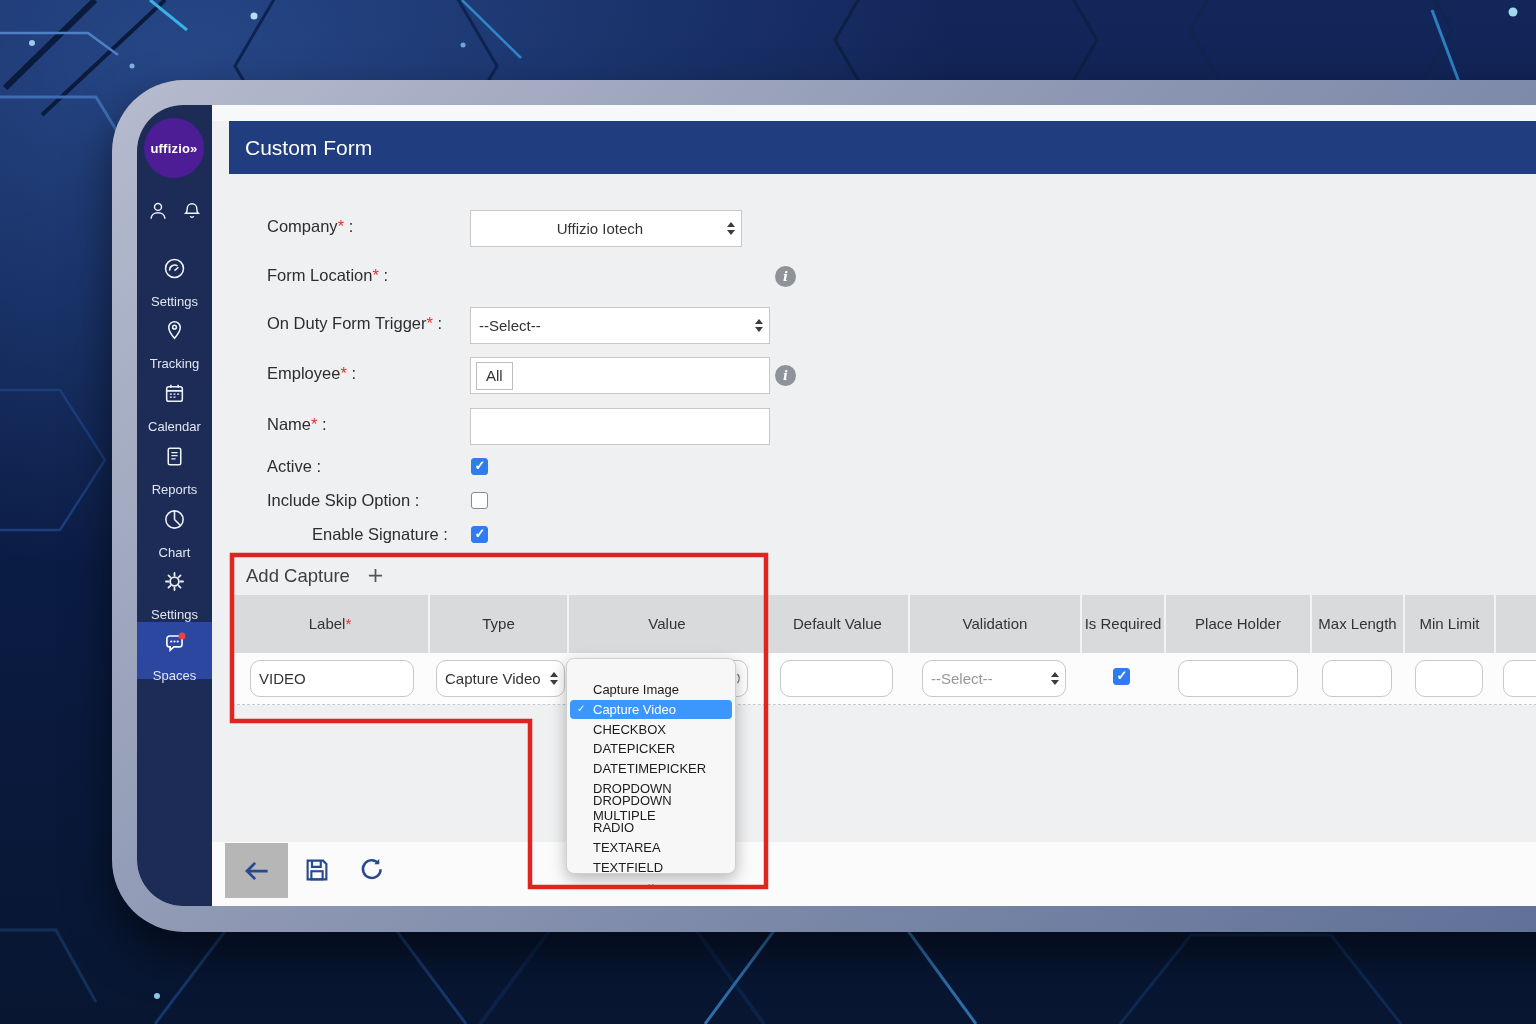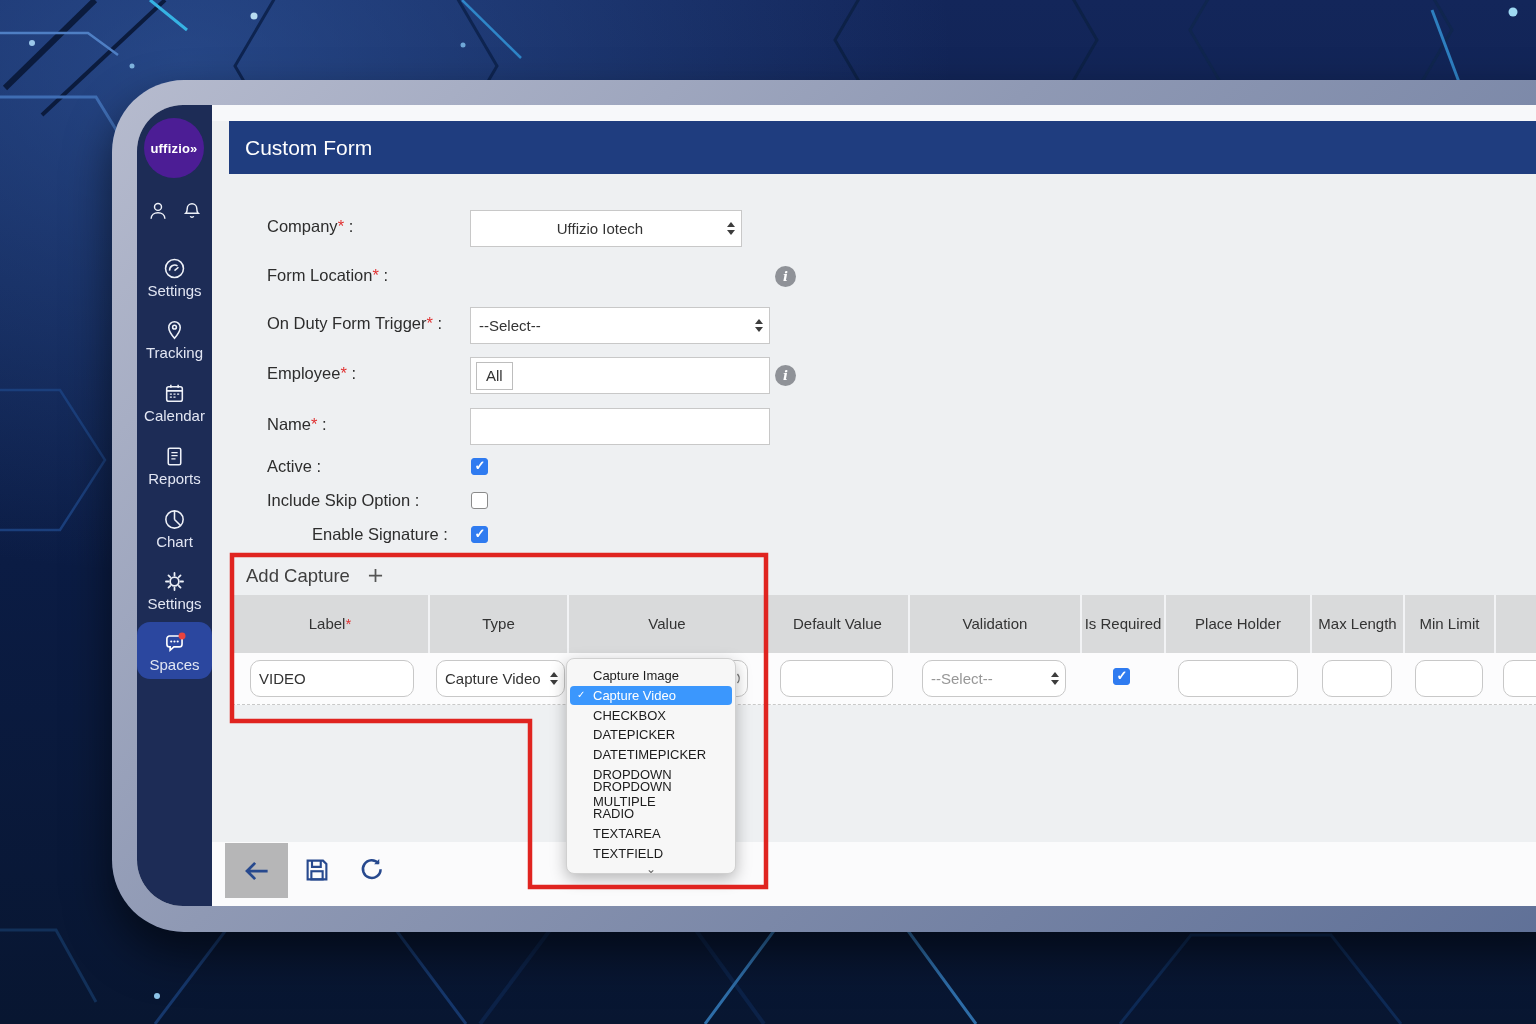--- a/index.html
+++ b/index.html
@@ -17,21 +17,21 @@
   .screen { position:absolute; left:25px; top:25px; right:0; bottom:26px;
             border-radius:46px 0 0 46px; overflow:hidden; background:#eef0f2; }
 
   
   .sidebar { position:absolute; left:0; top:0; width:75px; height:100%; background:#1d2c56; }
   .logo { position:absolute; left:7px; top:13px; width:60px; height:60px; border-radius:50%;
           background:#4c1d95; color:#fff; font-size:13px; font-weight:bold;
           display:flex; align-items:center; justify-content:center; letter-spacing:.2px; }
   .side-ic { position:absolute; }
   .nav { position:absolute; left:0; width:75px; text-align:center; }
-  .nav .lbl { font-size:15px; color:#e2e6f3; margin-top:1px; }
+  .nav .lbl { font-size:13px; color:#e2e6f3; margin-top:13px; }
   .nav.active-tile { background:#2b479f; }
   svg.icon { display:inline-block; vertical-align:top; }
 
   
   .content { position:absolute; left:75px; top:0; right:0; bottom:0; background:#eef0f2; }
   .topstrip { position:absolute; left:0; right:0; top:0; height:16px; background:#f7f8fa; }
   .pageheader { position:absolute; left:17px; right:0; top:16px; height:53px; background:#1f3d7f;
                 color:#fff; font-size:21px; display:flex; align-items:center; padding-left:16px; }
 
   .flabel { position:absolute; left:55px; font-size:16.5px; color:#2d2d2d; white-space:nowrap; }
@@ -64,21 +64,21 @@
         align-items:center; justify-content:center; text-align:center; font-size:15px;
         color:#333; line-height:1.25; border-left:2px solid #f2f3f5; }
   .th.first { border-left:none; }
   .trow { position:absolute; left:20px; right:0; top:548px; height:52px; background:#fcfcfd;
           border-bottom:1.5px dashed #c9c9c9; }
   .rowctl { top:555px;border-radius:10px; }
 
   
   .dropdown { position:absolute; left:354px; top:553px; width:170px; height:216px;
               background:#f7f7f7; border:1px solid #d0d0d0; border-radius:8px;
-              box-shadow:0 5px 16px rgba(0,0,0,.28); z-index:30; padding-top:7px; }
+              box-shadow:0 5px 16px rgba(0,0,0,.28); z-index:30; padding-top:21px; }
   .opt { position:relative; height:19.7px; display:flex; align-items:center; padding-left:26px;
          font-size:13px; color:#1c1c1c; }
   .opt.selected { background:#3b97fd; color:#fff; border-radius:4px; margin:0 3px;
                   padding-left:23px; }
   .opt.selected::before { content:"✓"; position:absolute; left:7px; top:3px; font-size:10px; }
   .more { text-align:center; color:#666; font-size:12px; height:14px; line-height:12px; }
 
   
   .annot { position:absolute; left:0; top:0; z-index:40; pointer-events:none; }
 
@@ -193,21 +193,21 @@
     </div>
 
     <div class="nav" style="top:464px;">
       <svg class="icon" width="25" height="25" viewBox="0 0 24 24" fill="none" stroke="#eef1f8" stroke-width="1.7">
         <circle cx="12" cy="12" r="4.2"></circle>
         <path d="M12 3.8v2.4M12 17.8v2.4M20.2 12h-2.4M6.2 12H3.8M17.8 6.2l-1.7 1.7M7.9 16.1l-1.7 1.7M17.8 17.8l-1.7-1.7M7.9 7.9L6.2 6.2" stroke-linecap="round"></path>
       </svg>
       <div class="lbl">Settings</div>
     </div>
 
-    <div class="nav active-tile" style="top:517px;height:57px;padding-top:7px;border-radius:13px;">
+    <div class="nav active-tile" style="top:517px;height:57px;padding-top:7px;">
       <svg class="icon" width="26" height="26" viewBox="0 0 24 24" fill="none" stroke="#ffffff" stroke-width="1.5">
         <path d="M7 6.5h9a2.5 2.5 0 0 1 2.5 2.5v5A2.5 2.5 0 0 1 16 16.5h-5l-3.5 3v-3H7A2.5 2.5 0 0 1 4.5 14V9A2.5 2.5 0 0 1 7 6.5z"></path>
         <path d="M8.5 11.5h.01M11.5 11.5h.01M14.5 11.5h.01" stroke-width="2" stroke-linecap="round"></path>
         <circle cx="18.5" cy="6.5" r="3.2" fill="#e8433f" stroke="none"></circle>
       </svg>
       <div class="lbl">Spaces</div>
     </div>
   </div>
 
   <div class="content">

